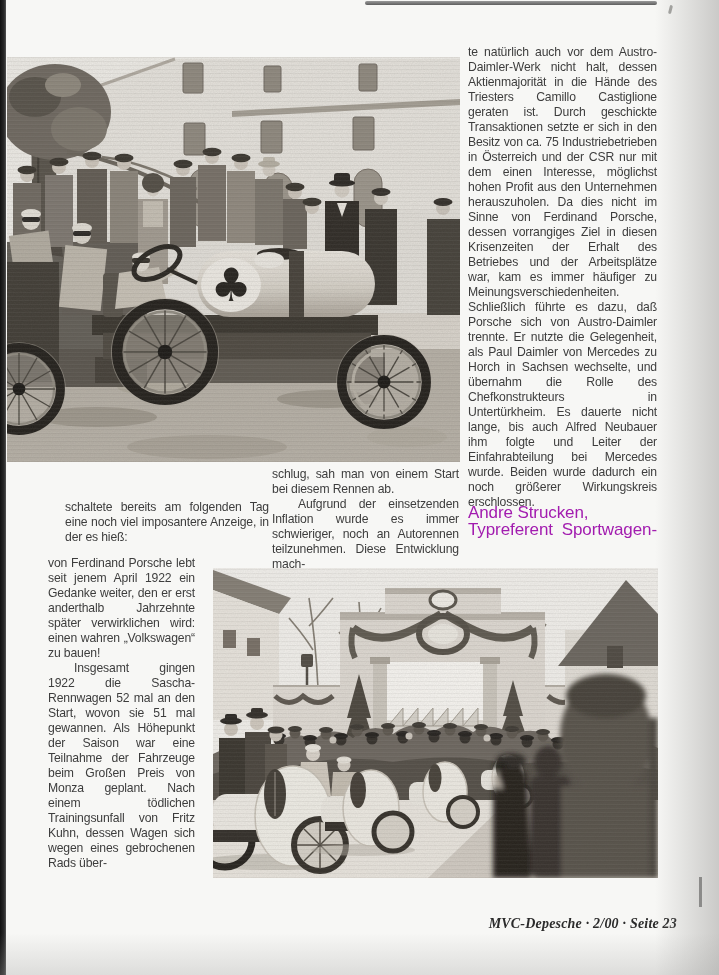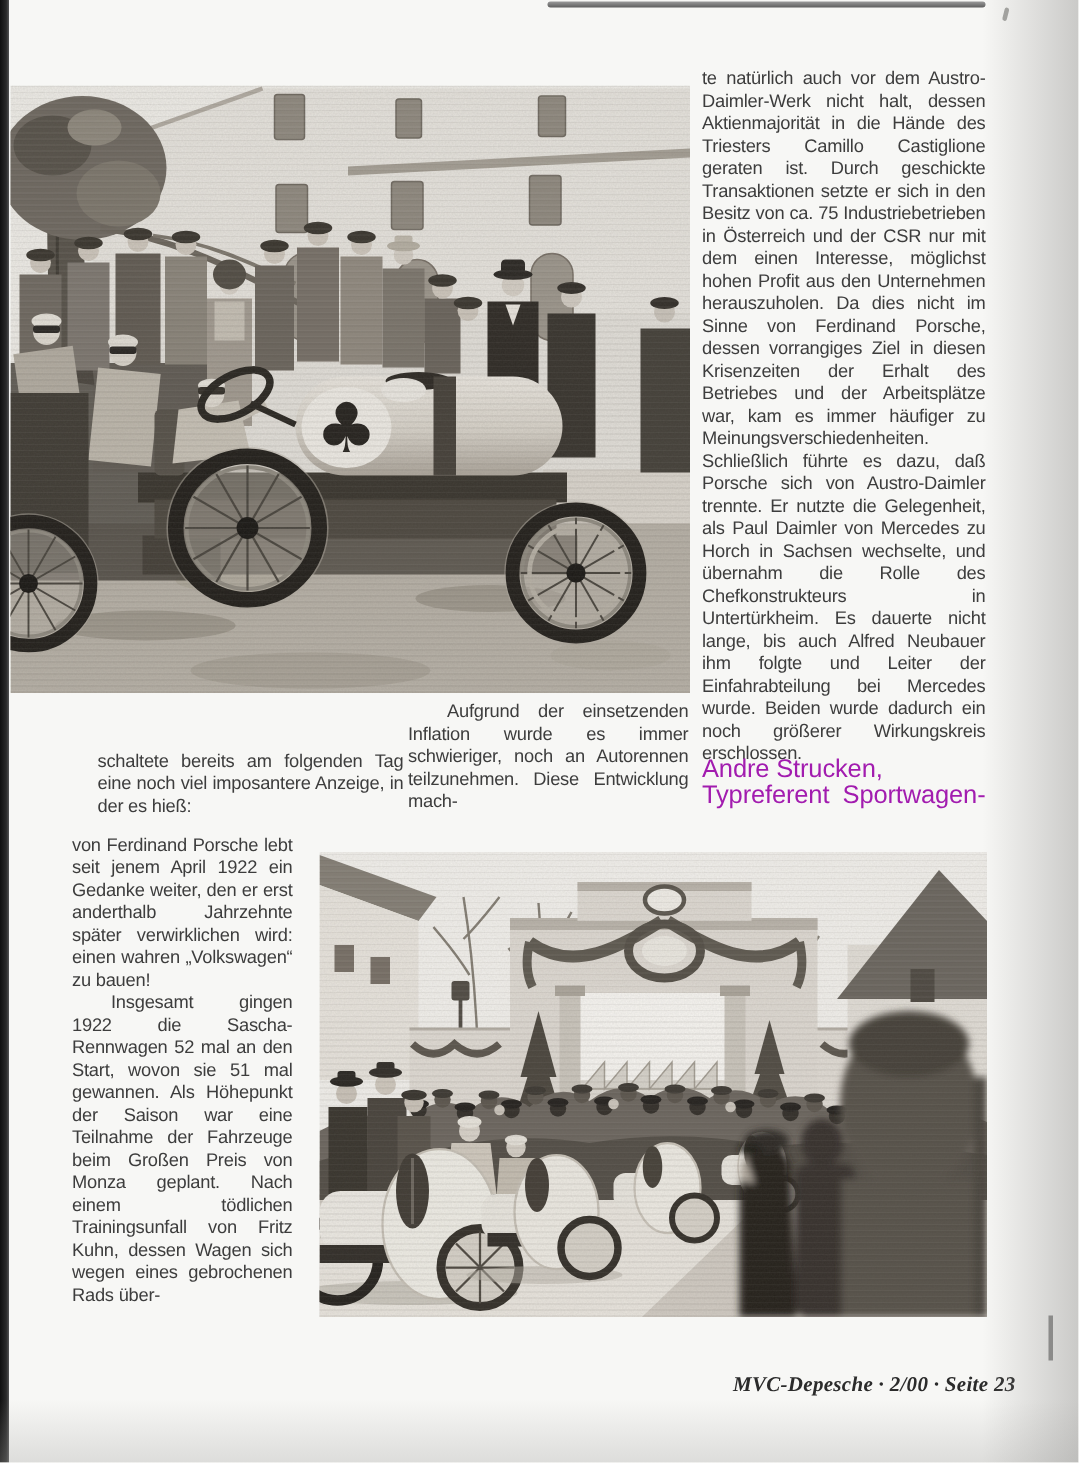--- a/index.html
+++ b/index.html
@@ -230,20 +230,21 @@
 <div class="abs bodytext" id="col1-wide">
   <p>schaltete bereits am folgenden Tag eine noch viel imposantere Anzeige, in der es hieß:</p>
 </div>
 
 <div class="abs bodytext" id="col1-narrow">
   <p>von Ferdinand Porsche lebt seit jenem April 1922 ein Gedanke weiter, den er erst anderthalb Jahrzehnte später verwirklichen wird: einen wahren „Volkswagen“ zu bauen!</p>
   <p class="indent">Insgesamt gingen 1922 die Sascha-Rennwagen 52 mal an den Start, wovon sie 51 mal gewannen. Als Höhepunkt der Saison war eine Teilnahme der Fahrzeuge beim Großen Preis von Monza geplant. Nach einem tödlichen Trainingsunfall von Fritz Kuhn, dessen Wagen sich wegen eines gebrochenen Rads über-</p>
 </div>
 
 <div class="abs bodytext" id="col2">
+  <p>schlug, sah man von einem Start bei diesem Rennen ab.</p>
   <p class="indent">Aufgrund der einsetzenden Inflation wurde es immer schwieriger, noch an Autorennen teilzunehmen. Diese Entwicklung mach-</p>
 </div>
 
 <div class="abs photo" id="photo2">
 <svg width="445" height="310" viewBox="0 0 445 310" xmlns="http://www.w3.org/2000/svg">
   <defs>
     <filter id="p2n" x="0" y="0" width="100%" height="100%">
       <feTurbulence type="fractalNoise" baseFrequency="0.9" numOctaves="2"></feTurbulence>
       <feColorMatrix type="matrix" values="0 0 0 0 0.18  0 0 0 0 0.17  0 0 0 0 0.15  0 0 0 0.26 0"></feColorMatrix>
     </filter>

